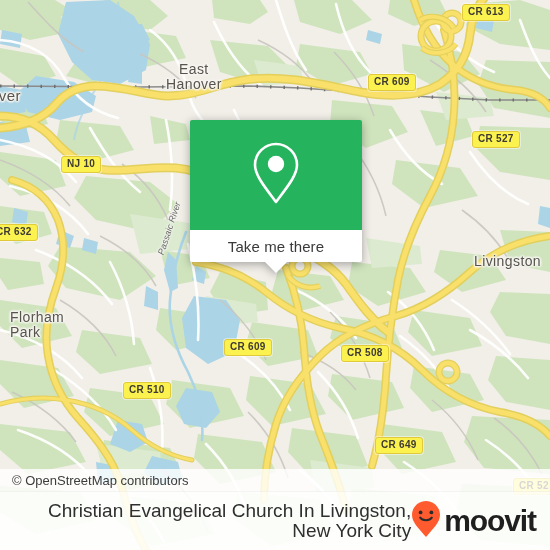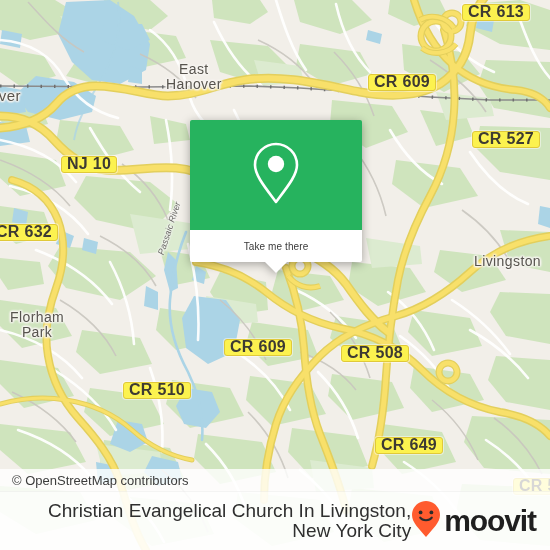--- a/index.html
+++ b/index.html
@@ -19,41 +19,41 @@
     line-height:1.08;
   }
   .river-label{
     position:absolute;color:#6c6a66;font-size:9px;font-style:italic;white-space:nowrap;
     text-shadow:1px 0 2px #f4f6f3,-1px 0 2px #f4f6f3,0 1px 2px #f4f6f3,0 -1px 2px #f4f6f3;
   }
 
   
   .shield{
     position:absolute;background:#fcf24f;border:1.5px solid #e0c93a;border-radius:3px;
-    color:#3d3a33;font-size:16px;font-weight:bold;letter-spacing:.3px;
+    color:#3d3a33;font-size:10px;font-weight:bold;letter-spacing:.3px;
     padding:1px 5px 2px 5px;line-height:12px;white-space:nowrap;
     box-shadow:0 0 0 1px rgba(255,255,255,.45);
   }
 
   
   #popup{
     position:absolute;left:190px;top:120px;width:172px;
     filter:drop-shadow(0 2px 5px rgba(0,0,0,.33));
   }
   #popup-head{
     height:110px;border-radius:2px 2px 0 0;
     display:flex;align-items:center;justify-content:center;
   }
   #popup-foot{
     background:#fff;border-radius:0 0 2px 2px;height:32px;
     display:flex;align-items:center;justify-content:center;
     position:relative;
   }
   #popup-foot .lbl{
-    color:#3a3a3a;font-size:10px;letter-spacing:.1px;white-space:nowrap;
+    color:#3a3a3a;font-size:15px;letter-spacing:.1px;white-space:nowrap;
   }
   #popup-tail{
     position:absolute;left:50%;top:100%;transform:translateX(-50%);
     width:0;height:0;border-left:11px solid transparent;border-right:11px solid transparent;
     border-top:11px solid #fff;
   }
 
   
   #attribution{
     position:absolute;left:0;top:469px;width:550px;height:22px;
@@ -333,21 +333,21 @@
     </svg>
   </div>
 
   <div class="place-label" style="left: -10px; top: 88px; font-size: 15px; white-space: pre;">over</div>
 
   <div class="place-label" style="left: 150px; top: 62px; text-align: center; white-space: pre; margin-left: 16px;">East
 Hanover</div>
 
   <div class="place-label" style="left: 434px; top: 254px; white-space: pre; margin-left: 40px;">Livingston</div>
 
-  <div class="place-label" style="left: 10px; top: 310px; text-align: center; white-space: pre;">Florham
+  <div class="place-label" style="left: 10px; top: 310px; text-align: left; white-space: pre;">Florham
 Park</div>
 
   <div class="river-label" style="left:156px;top:253px;transform:rotate(-72deg);transform-origin:left top;">Passaic River</div>
 
   <div class="shield" style="left:462px;top:4px;">CR 613</div>
   <div class="shield" style="left:368px;top:74px;">CR 609</div>
   <div class="shield" style="left:472px;top:131px;">CR 527</div>
   <div class="shield" style="left:61px;top:156px;">NJ 10</div>
   <div class="shield" style="left:-10px;top:224px;">CR 632</div>
   <div class="shield" style="left:224px;top:339px;">CR 609</div>

